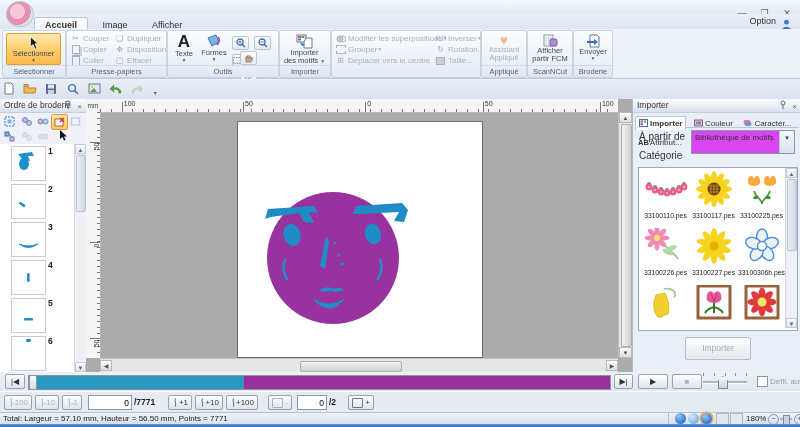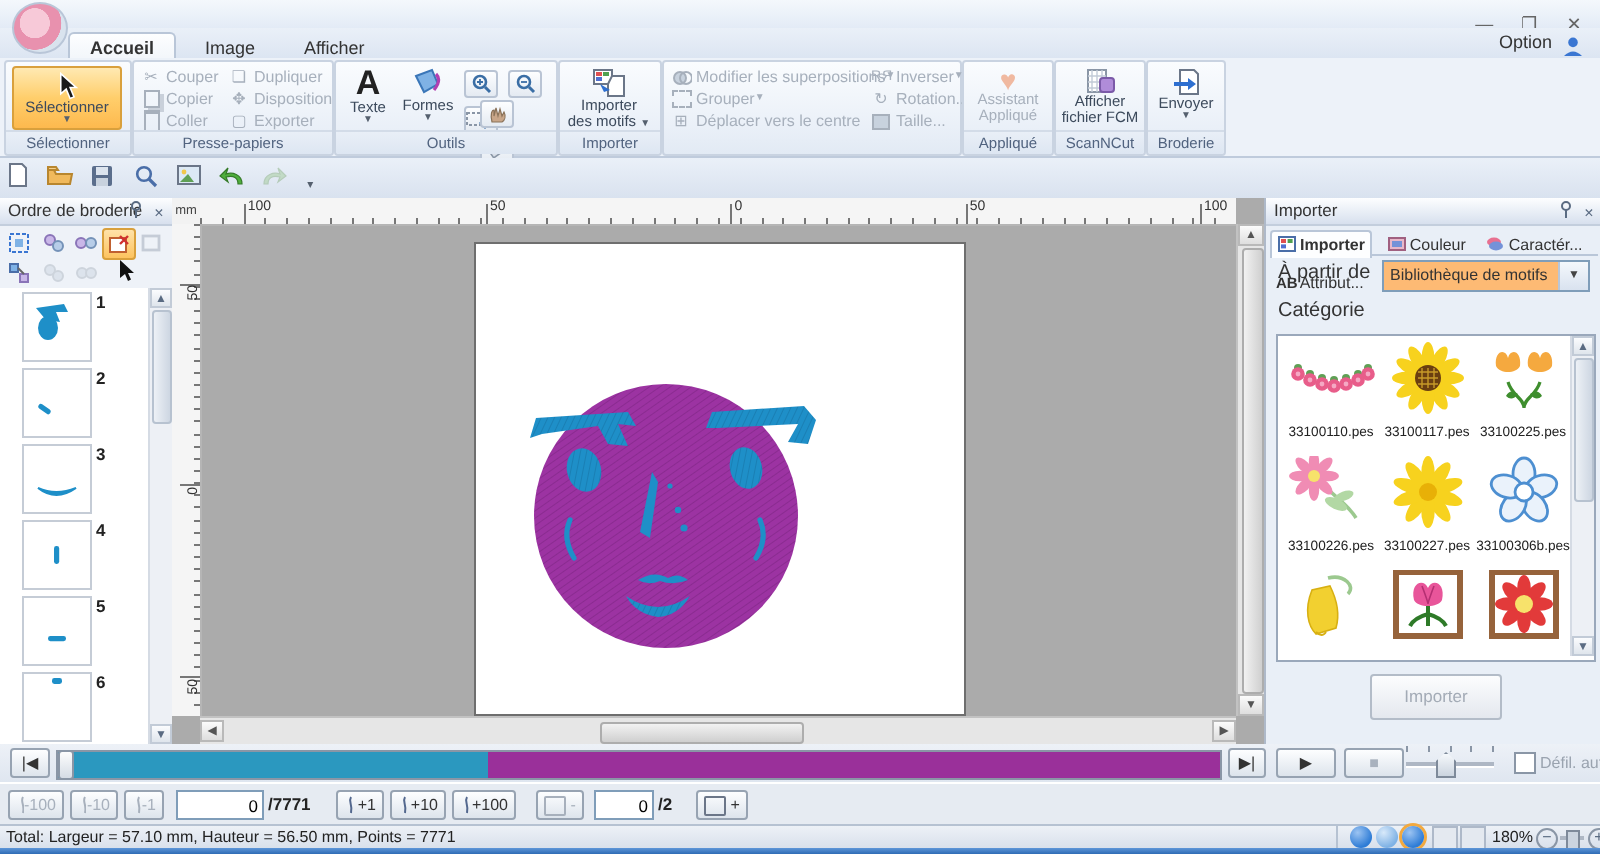--- a/index.html
+++ b/index.html
@@ -61,21 +61,21 @@
   .vlab{position:absolute;right:3px;font-size:7px;color:#333;transform:rotate(-90deg);transform-origin:right center}
   .page{left:151px;top:22px;width:244px;height:235px;background:#fff;border:1px solid #6E6E6E}
   .hscroll{left:14px;top:259px;width:518px;height:13px;background:#E6E6E6;border-top:1px solid #C2C2C2}
   .cvsb{left:532px;top:13px;width:13px;height:246px;background:#E6E6E6;border-left:1px solid #C2C2C2}
   .gray-ar{background:linear-gradient(#FBFBFB,#DEDEDE);border:1px solid #B9B9B9;color:#555}
   
   .rightpanel{left:632px;top:99px;width:168px;height:273px;background:#E9EFF7;border-left:1px solid #AEB9C9}
   .rtab{display:inline-flex;align-items:center;height:13px;font-size:8px;color:#333;padding:0 3px;white-space:nowrap}
   .rtab.active{background:#FDFEFF;border:1px solid #B9C6D8;border-bottom:none;border-radius:2px 2px 0 0;font-weight:bold}
   .frow{position:absolute;left:6px;font-size:10px;color:#333;line-height:16px}
-  .select{position:absolute;height:16px;background:#fdba74;border:1px solid #7F9DB9;font-size:8px;line-height:14px;box-sizing:border-box}
+  .select{position:absolute;height:24px;background:#d946ef;border:1px solid #7F9DB9;font-size:8px;line-height:14px;box-sizing:border-box}
   .select .val{padding-left:3px;display:inline-block;max-width:110px;overflow:hidden;white-space:nowrap}
   .select .arr{position:absolute;right:0;top:0;width:14px;height:100%;background:linear-gradient(#F4F8FC,#D9E2EF);
     border-left:1px solid #B9C6D8;text-align:center;font-size:6px;color:#444;line-height:14px}
   .mlist{position:absolute;left:5px;top:68px;width:158px;height:162px;background:#fff;border:1px solid #9AA8BB;overflow:hidden}
   .thumb{position:absolute;width:47px;text-align:center}
   .tname{font-size:6.8px;color:#222;margin-top:1px;white-space:nowrap}
   .impbtn{position:absolute;left:52px;top:238px;width:64px;height:21px;border:1px solid #B3BCC8;border-radius:2px;
     background:linear-gradient(#FCFDFE,#E4E8EE);font-size:8.5px;color:#A3ABB6;text-align:center;line-height:21px}
   
   .simbar{left:0;top:372px;width:800px;height:19px;background:linear-gradient(#EDF1F7,#DFE6F0)}
@@ -159,21 +159,21 @@
             <span class="ic">❏</span>
             <span>Dupliquer</span>
           </div>
         <div class="sbtn dis">
             <span class="ic">✥</span>
             <span>Disposition copies</span>
             <span class="ddg">▼</span>
           </div>
         <div class="sbtn dis">
             <span class="ic">▢</span>
-            <span>Exporter</span>
+            <span>Effacer</span>
           </div>
       </div>
       <div class="rg-label">Presse-papiers</div>
     </div>
 
     <div class="rgroup" style="left:167px;width:110px">
       <div class="bigbtn" style="left:3px;top:1px;width:26px;height:33px">
         <span style="font-size:17px;font-weight:bold;color:#222;line-height:16px">A</span>
         <span>Texte</span>
           <span class="dd">▼</span>
@@ -296,21 +296,21 @@
     </div>
 
     <div class="rgroup" style="left:527px;width:44px">
       <div class="bigbtn" style="left:2px;top:1px;width:40px;height:33px">
         <svg width="15" height="13">
           <rect x="1" y="1" width="9" height="11" fill="#fff" stroke="#8A96A6"></rect>
           <path d="M3,1 v11 M5.5,1 v11 M8,1 v11 M1,4 h9 M1,7 h9 M1,10 h9" stroke="#C2CBD7" stroke-width="0.7"></path>
           <rect x="7" y="5" width="7" height="7" rx="1.5" fill="#B08CD9" stroke="#7B5AA8"></rect>
           </svg>
         <span>Afficher</span>
-        <span>fichier FCM</span>
+        <span>partir FCM</span>
       </div>
       <div class="rg-label">ScanNCut</div>
     </div>
 
     <div class="rgroup" style="left:573px;width:38px">
       <div class="bigbtn" style="left:2px;top:1px;width:34px;height:33px">
         <svg width="15" height="14">
           <path d="M4,1 L11,1 L13,3 L13,13 L4,13 Z" fill="#fff" stroke="#6B7688"></path>
           <path d="M1,7 L8,7 L8,5 L12,8 L8,11 L8,9 L1,9 Z" fill="#2E6FD0"></path>
           </svg>

